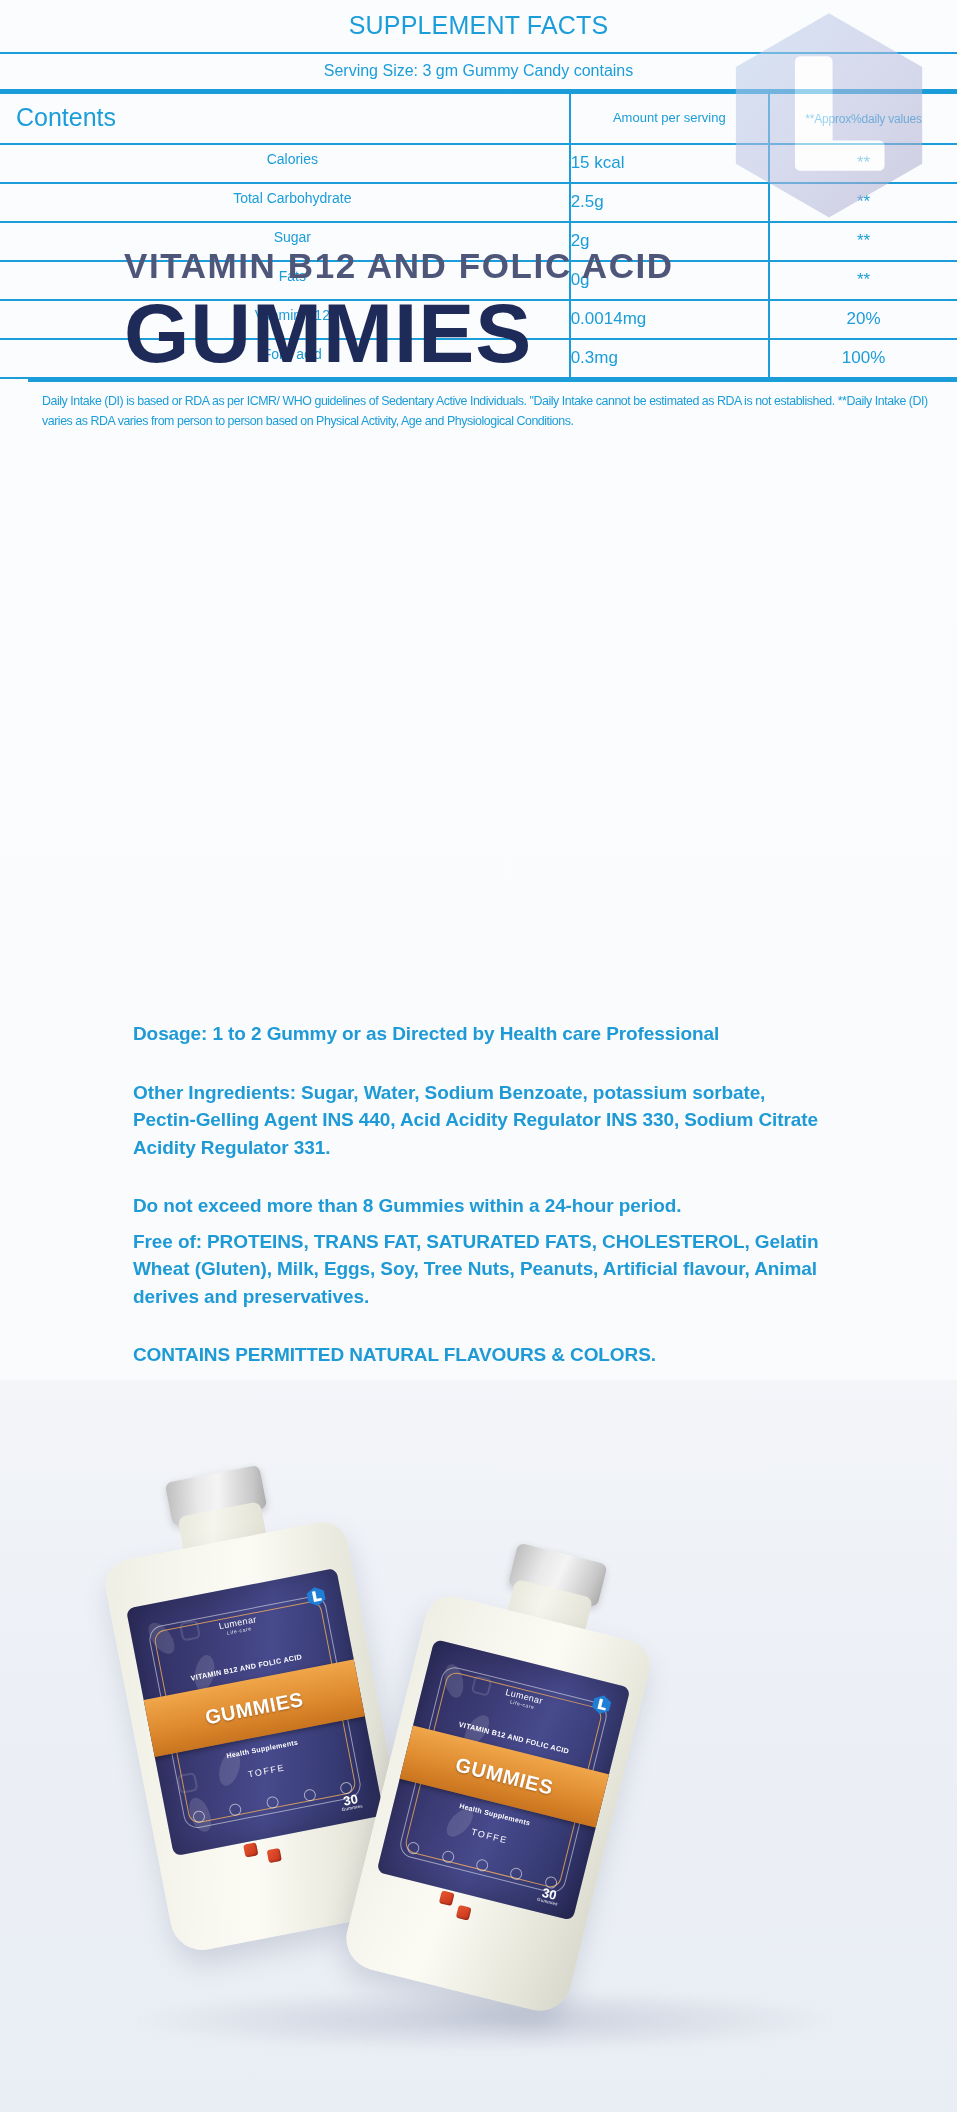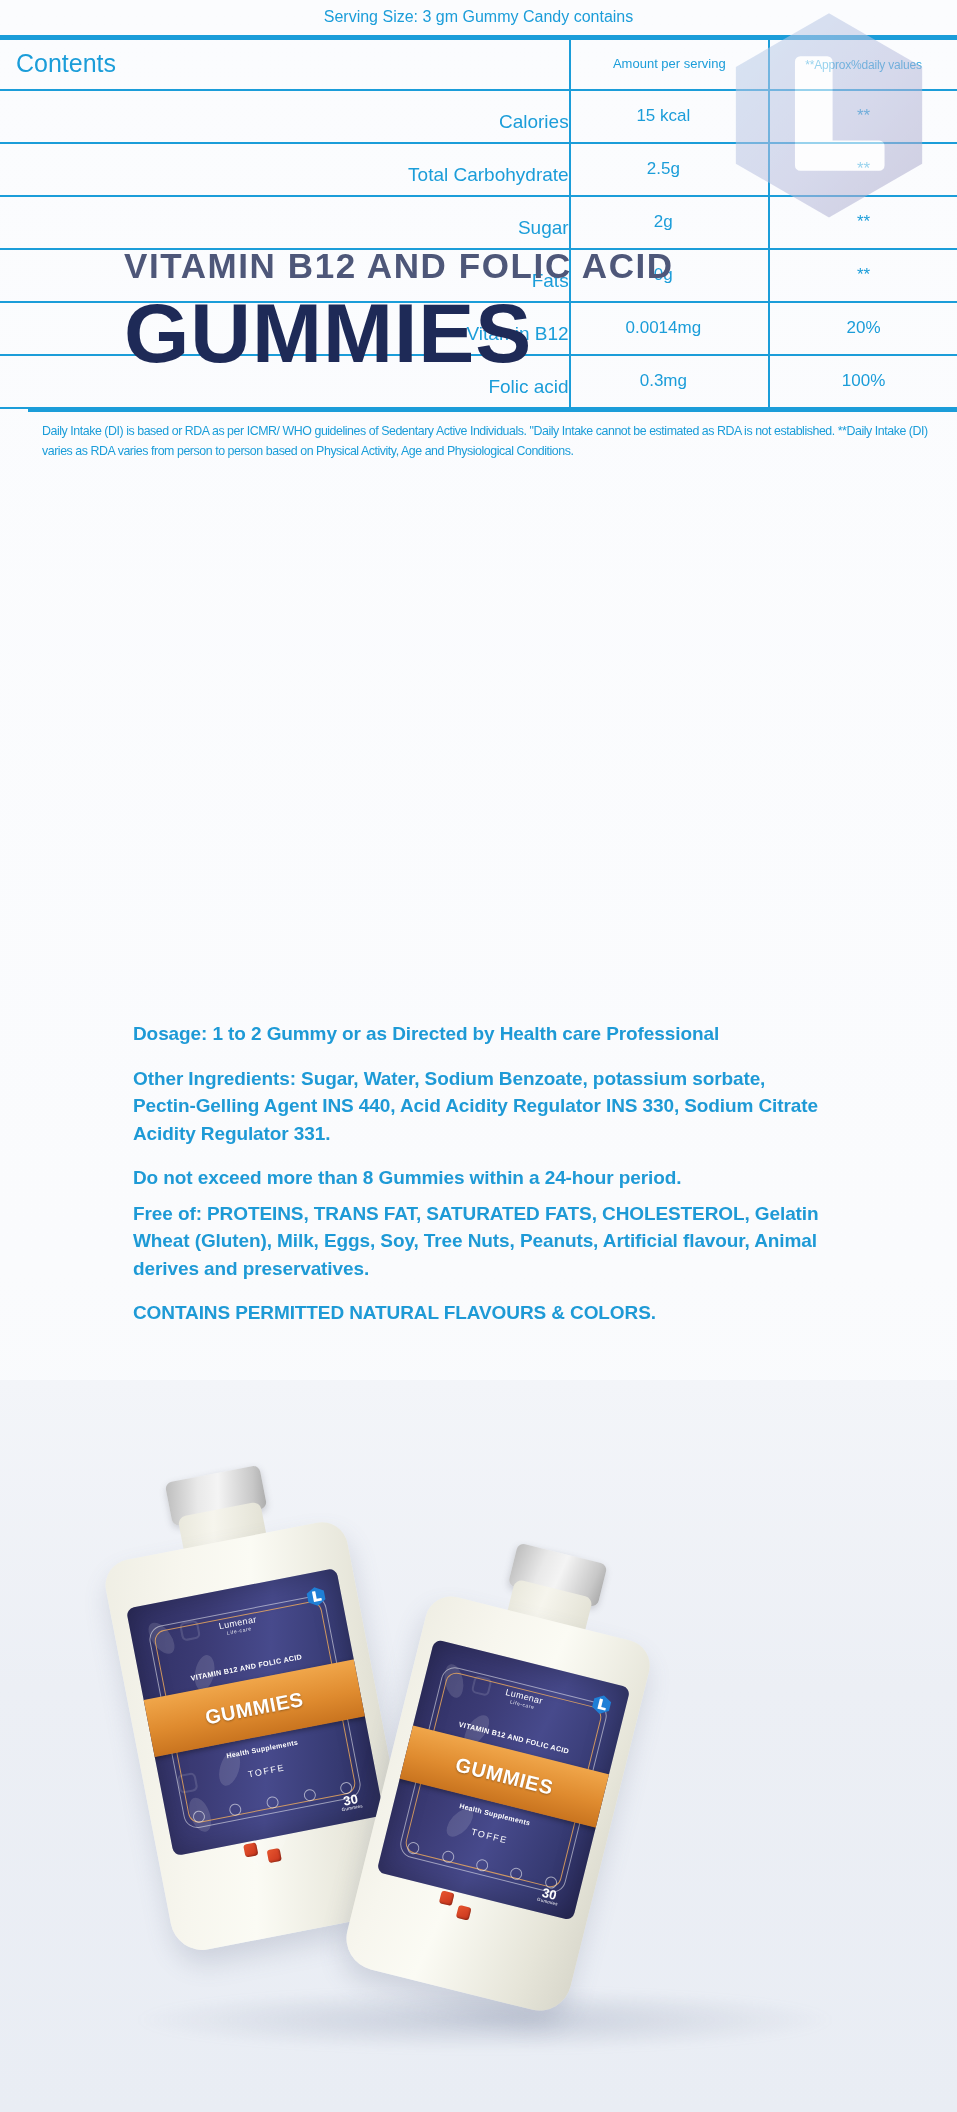--- a/index.html
+++ b/index.html
@@ -97,22 +97,22 @@
     padding: 6px 21px;
     text-align: center;
   }
   th.col-daily {
     font-size: 12px;
     width: 132px;
     padding: 6px 4px;
     letter-spacing: -.2px;
   }
 
-  td.c-name  { font-size: 19px; padding: 20px 0 9px 16px; text-align: right; }
-  td.c-amt   { font-size: 17px; padding: 8px 12px 9px 0; text-align: center; }
+  td.c-name  { font-size: 14px; padding: 0 0 9px 16px; text-align: center; }
+  td.c-amt   { font-size: 17px; padding: 8px 12px 9px 0; text-align: left; }
   td.c-dv    { font-size: 17px; padding: 8px 0 9px; text-align: center; }
 
   .sf-foot {
     border-top: 3px solid #1b9dd9;
     padding: 9px 14px 11px;
     margin-left: 28px;
   }
   .sf-foot p {
     color: #1b9dd9;
     font-size: 12.4px;
@@ -122,21 +122,21 @@
 
   
   .info { position: absolute; left: 133px; top: 1020px; width: 700px; }
   .info p {
     color: #1e9ad6;
     font-weight: 700;
     font-size: 19px;
     line-height: 1.45;
     letter-spacing: -.1px;
   }
-  .info p + p { margin-top: 17px; }
+  .info p + p { margin-top: 31px; }
   .info p.tight { margin-top: 8px; }
 
   
   .scene {
     position: absolute;
     left: 0; top: 1380px;
     width: 957px; height: 732px;
     background: linear-gradient(180deg,#f3f5f9 0%, #eceff5 42%, #e9edf4 100%);
   }
   .shadow-pool {
@@ -324,20 +324,21 @@
       <path d="M44 28 h15 a3 3 0 0 1 3 3 v44 h26 a3 3 0 0 1 3 3 v11 a3 3 0 0 1 -3 3 h-44 a3 3 0 0 1 -3 -3 v-58 a3 3 0 0 1 3 -3 z" fill="#ffffff"></path>
     </svg>
   </div>
 
   <div class="head-block">
     <div class="title-sub">VITAMIN B12 AND FOLIC ACID</div>
     <div class="title-main">GUMMIES</div>
   </div>
 
   <div class="sf">
+    <div class="sf-title">SUPPLEMENT FACTS</div>
     <div class="sf-serving">Serving Size:  3 gm Gummy Candy contains</div>
 
     <table class="sf-table">
       <thead>
         <tr>
           <th class="col-contents">Contents</th>
           <th class="col-amount">Amount per serving</th>
           <th class="col-daily">**Approx%daily values</th>
         </tr>
       </thead>

